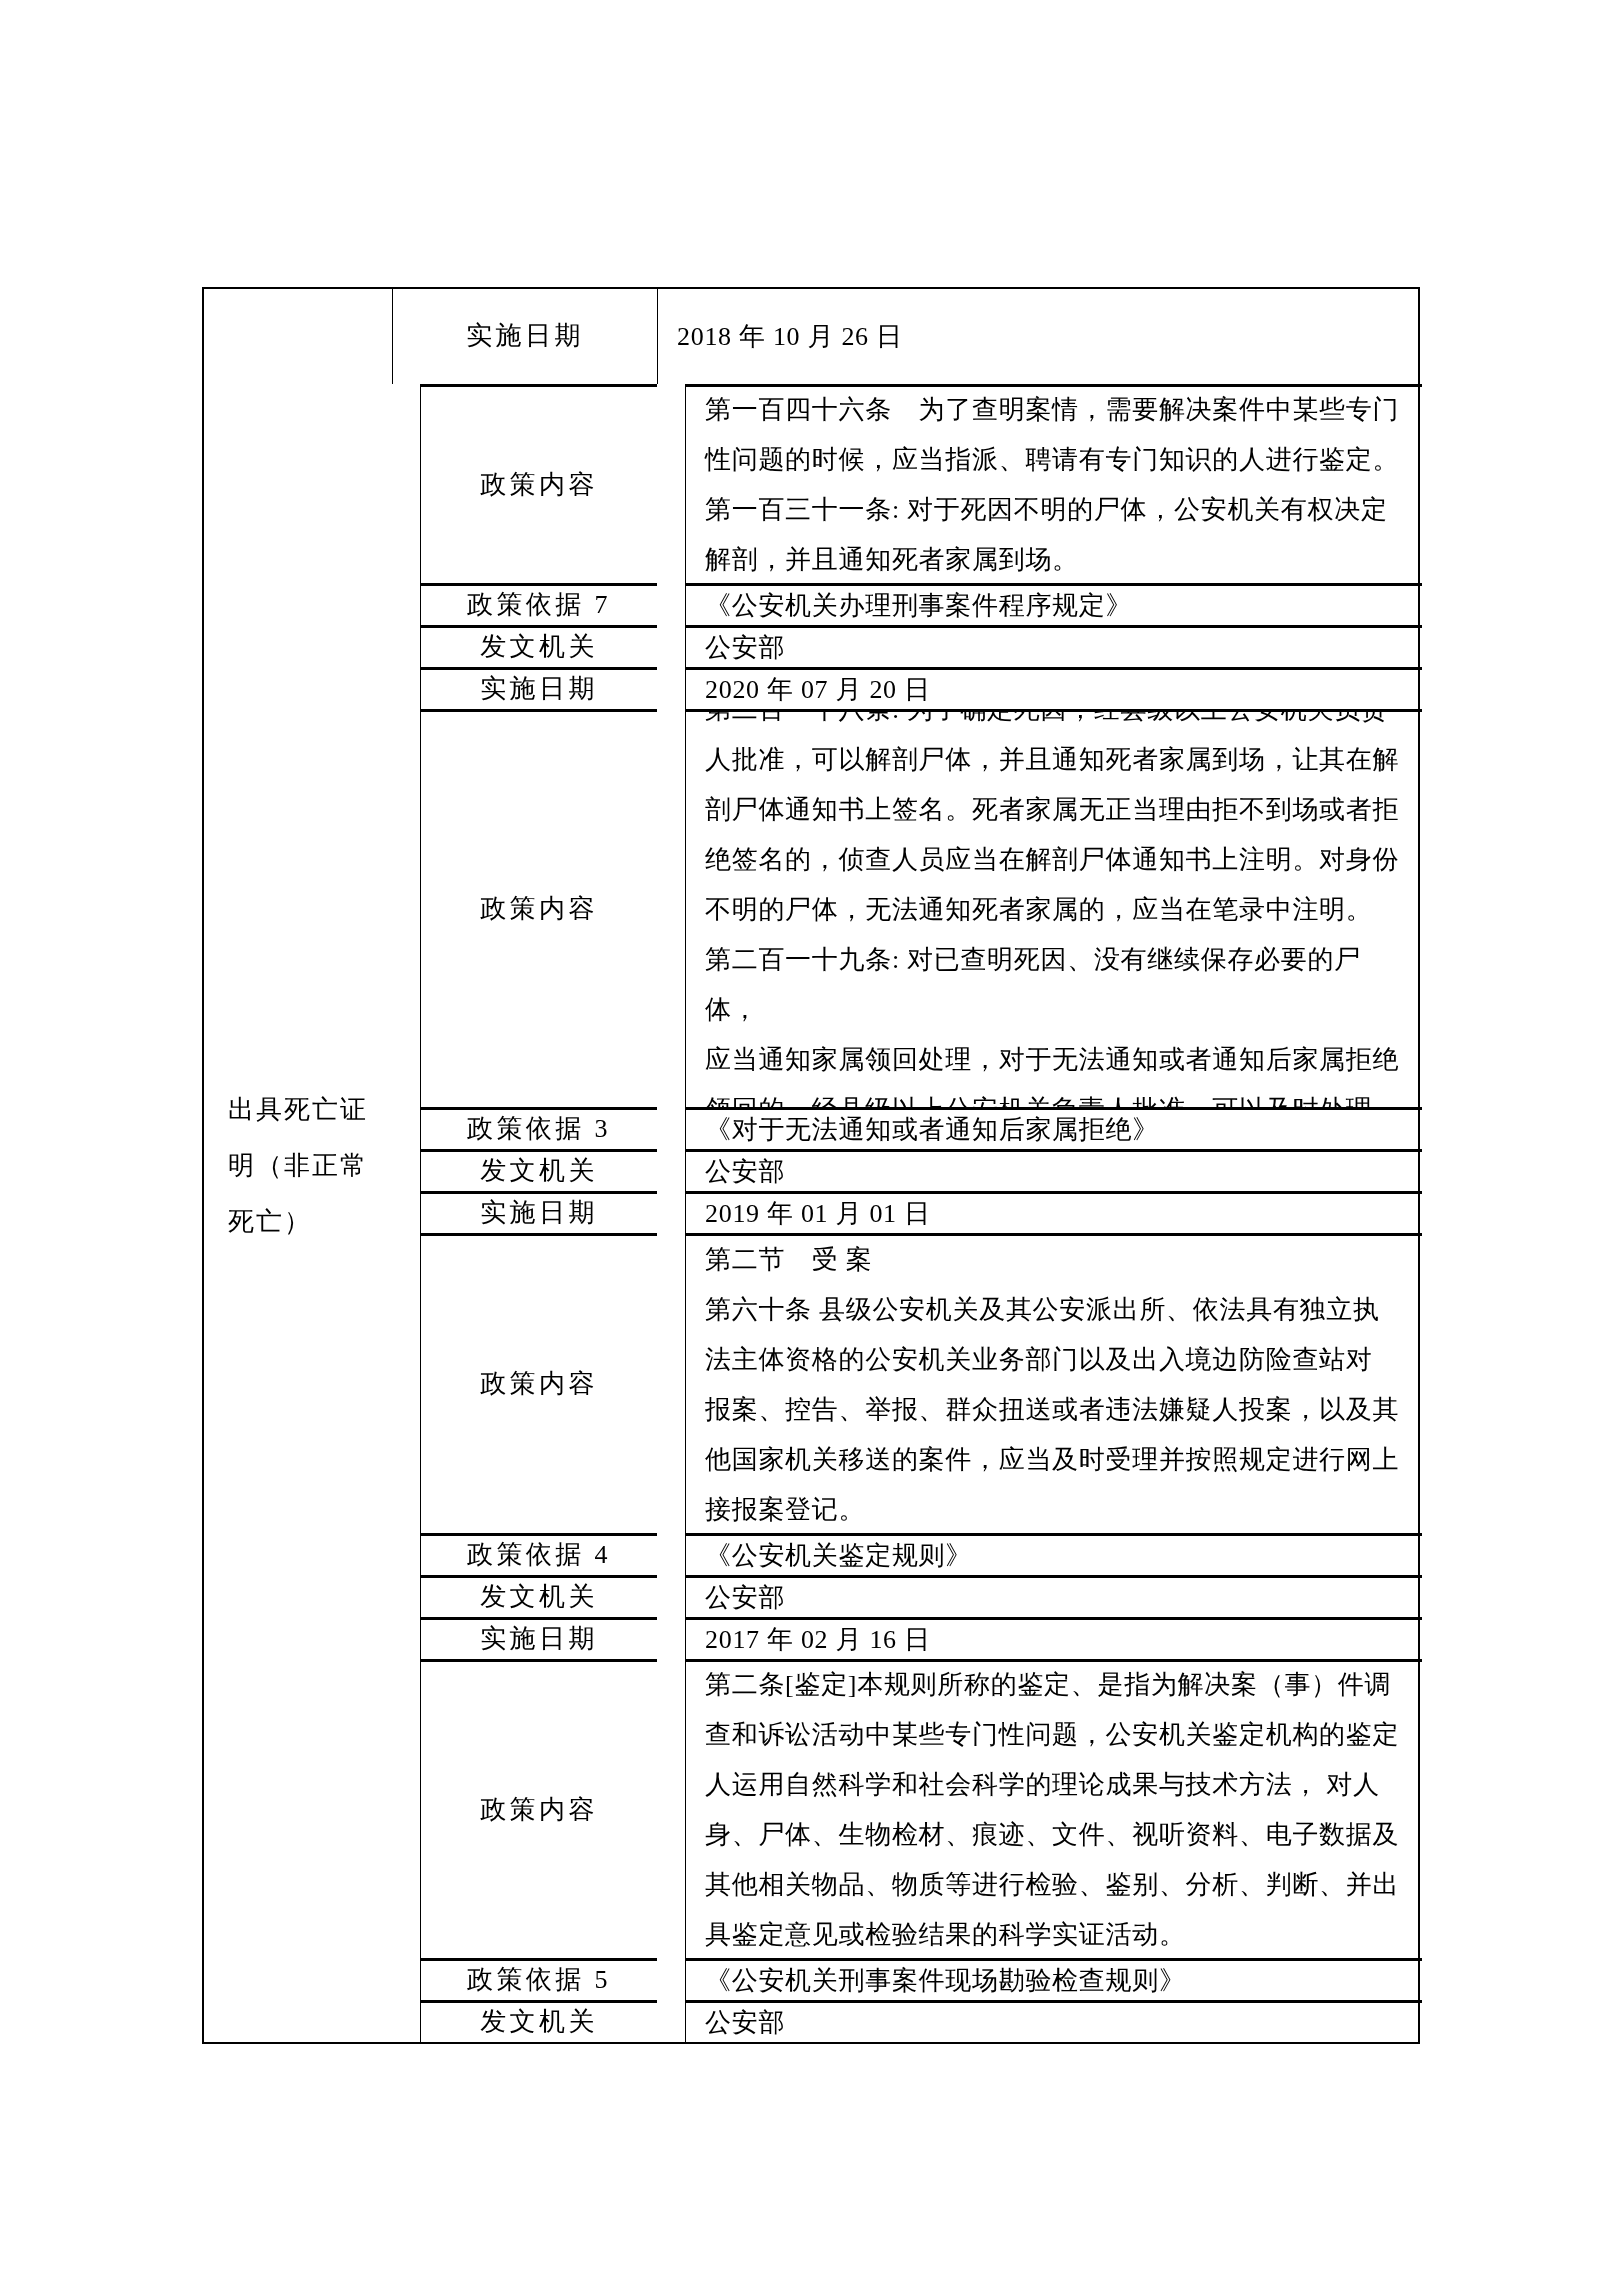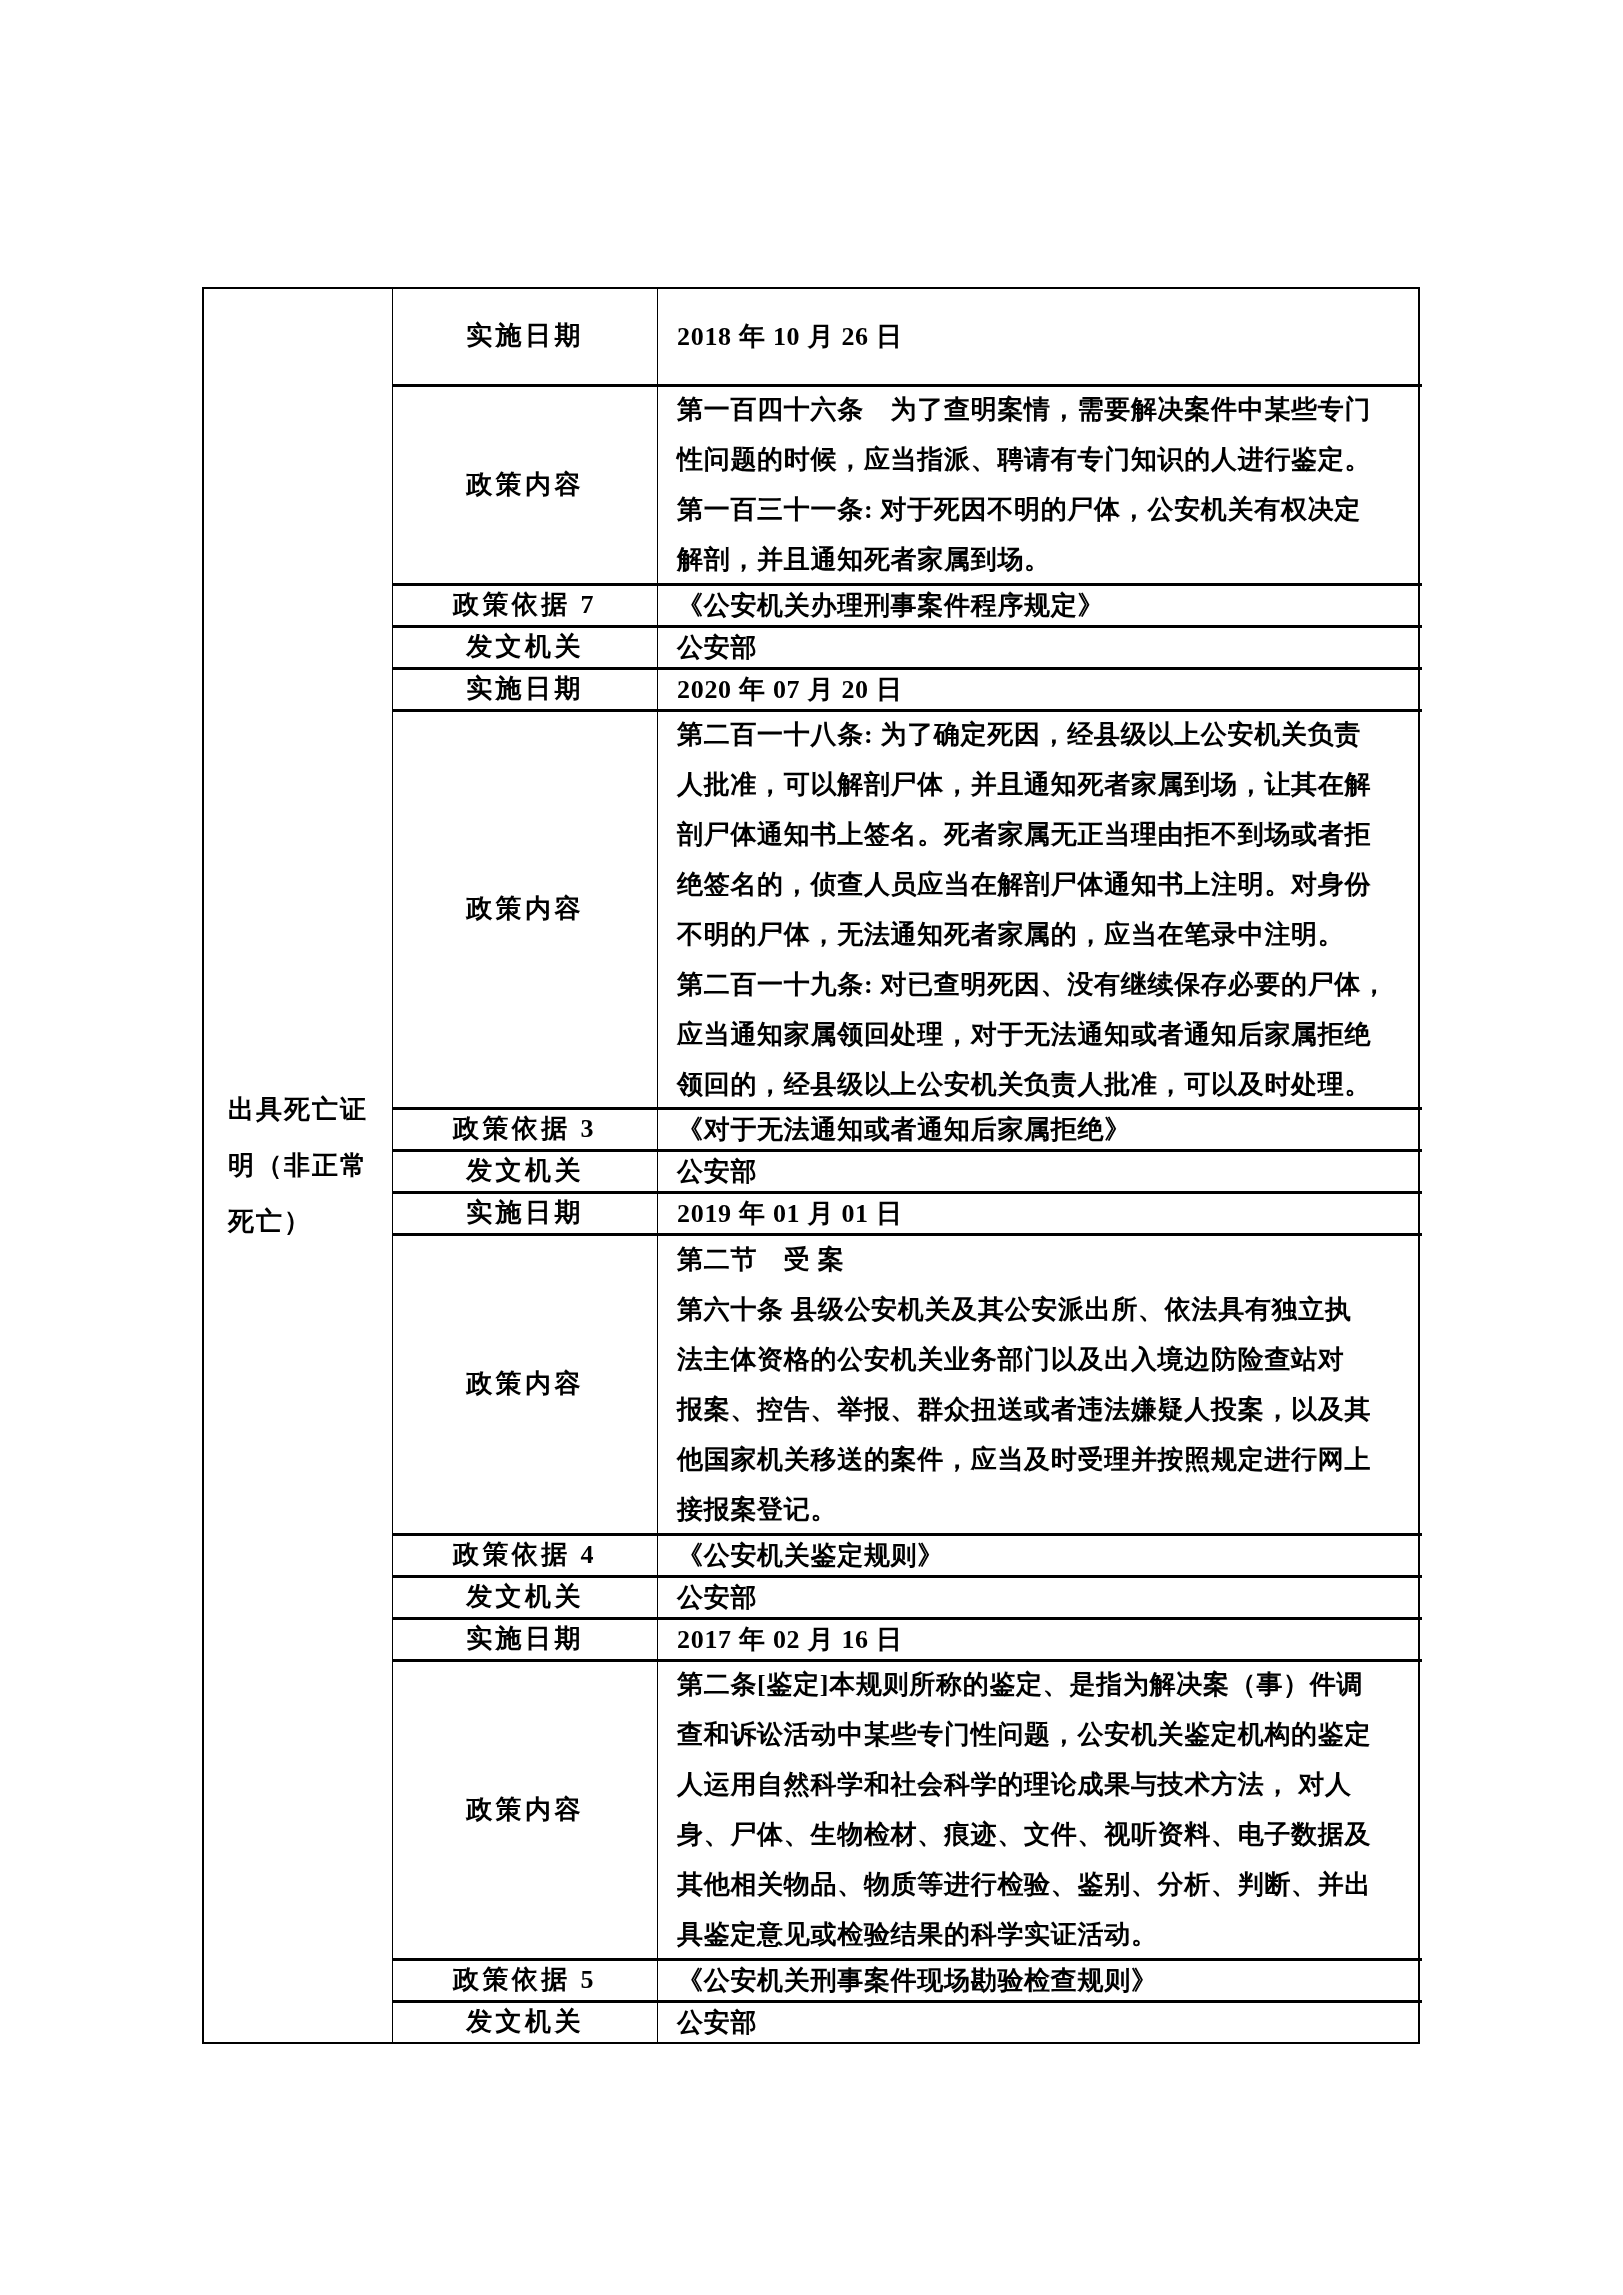--- a/index.html
+++ b/index.html
@@ -26,21 +26,20 @@
     grid-template-rows: 95px 199px 42px 42px 42px 398px 42px 42px 42px 300px 42px 42px 42px 299px 42px 42px;
     border: 2px solid #000000;
     background: #ffffff;
     box-sizing: border-box;
   }
   .cell {
     box-sizing: border-box;
     overflow: hidden;
     font-size: 26px;
     line-height: 1.4;
-    font-weight: bold;
   }
   .group-cell {
     grid-column: 1;
     grid-row: 1 / -1;
     display: flex;
     align-items: center;
     justify-content: center;
   }
   .group-cell .txt {
     white-space: pre-line;
@@ -66,20 +65,21 @@
     padding: 1.4px 11px 1.4px 19px;
   }
   .value-cell .txt {
     white-space: pre-line;
     letter-spacing: 0.7px;
     line-height: 50px;
   }
   
   .policy-table > .fcell:nth-child(n+4) {
     border-top: 3.4px solid #000000;
+    margin-left: 28px;
   }
 </style>
 </head>
 <body>
 
 <div class="page">
   <div class="policy-table">
 
     <div class="cell group-cell">
       <span class="txt">出具死亡证

